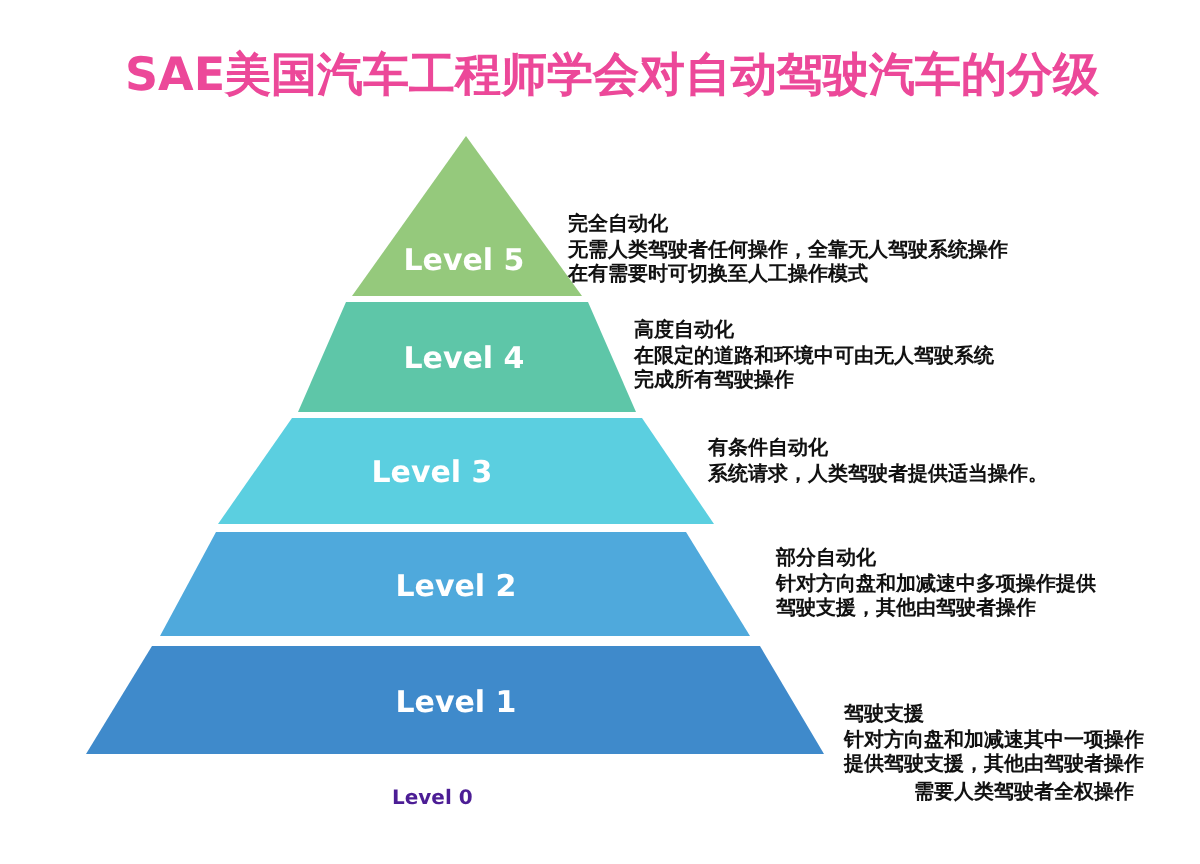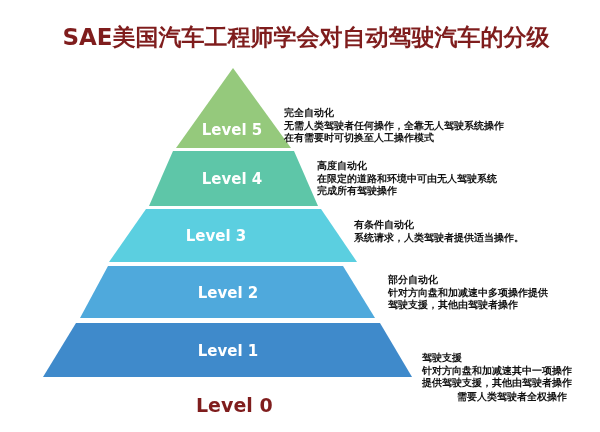--- a/index.html
+++ b/index.html
@@ -2,30 +2,30 @@
 <html><head>
   <meta charset="utf-8">
   <style>
     html, body { margin: 0; padding: 0; }
     body {
       width: 600px; height: 432px; background: #ffffff; position: relative; overflow: hidden;
       font-family: "DejaVu Sans", "Liberation Sans", sans-serif;
     }
     .title {
       position: absolute; left: 0; top: 22px; width: 600px; text-align: center;
-      font-size: 23px; font-weight: bold; color: #7f1d1d; letter-spacing: 0px;
+      font-size: 23px; font-weight: bold; color: #ec4899; letter-spacing: 0px;
       padding-left: 12px; box-sizing: border-box; white-space: nowrap;
     }
     svg.pyramid { position: absolute; left: 0; top: 0; }
     .lvl-label {
       position: absolute; font-weight: bold; font-size: 15px; color: #ffffff;
       text-align: center; width: 120px; white-space: nowrap;
     }
     .lvl0-label {
-      position: absolute; left: 196px; top: 394px; font-weight: bold; font-size: 19px; color: #7f1d1d;
+      position: absolute; left: 196px; top: 394px; font-weight: bold; font-size: 10px; color: #4c1d95;
     }
     .desc {
       position: absolute; font-size: 10px; line-height: 12.5px; color: #111; font-weight: bold;
       white-space: nowrap;
     }
   </style>
 </head>
 <body>
 
 <div class="title">SAE美国汽车工程师学会对自动驾驶汽车的分级</div>

